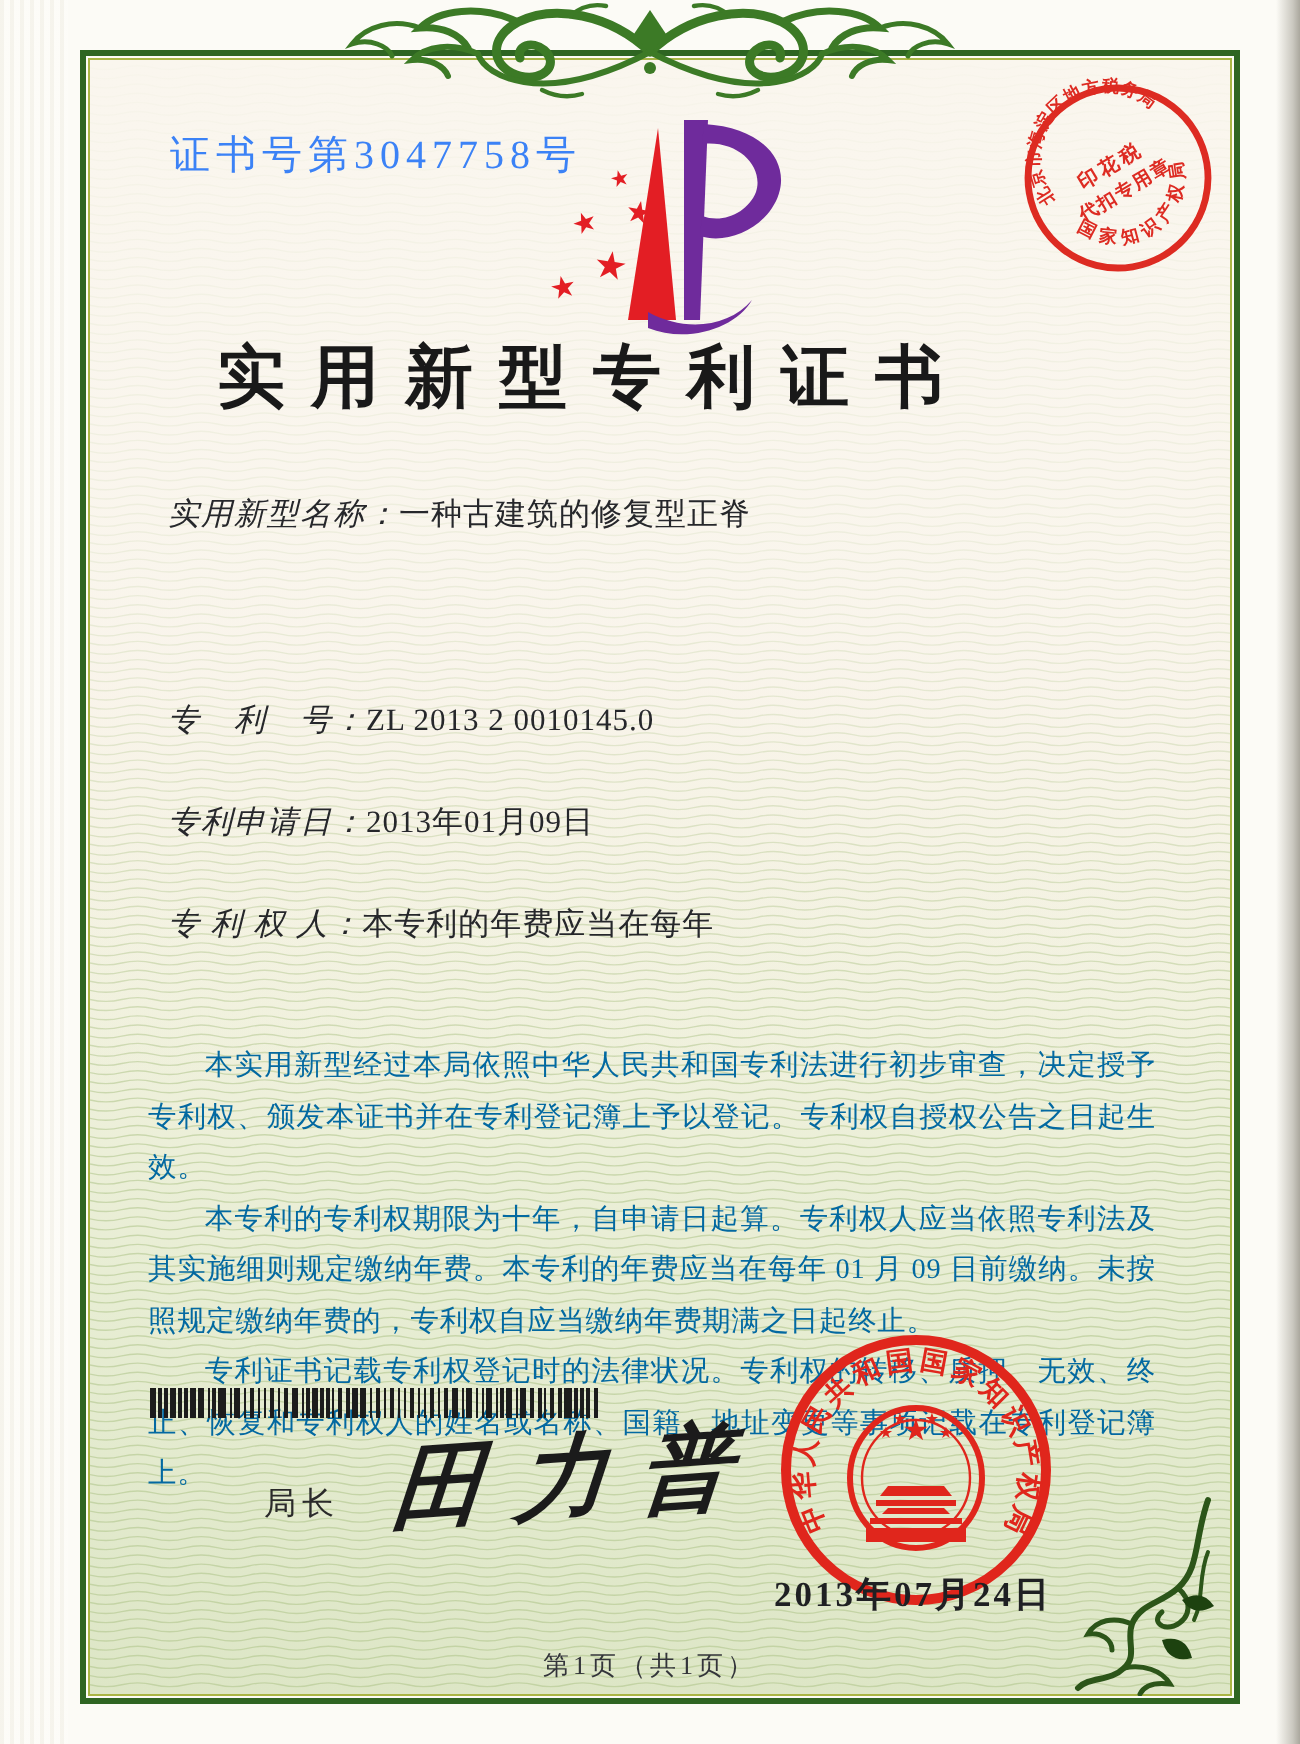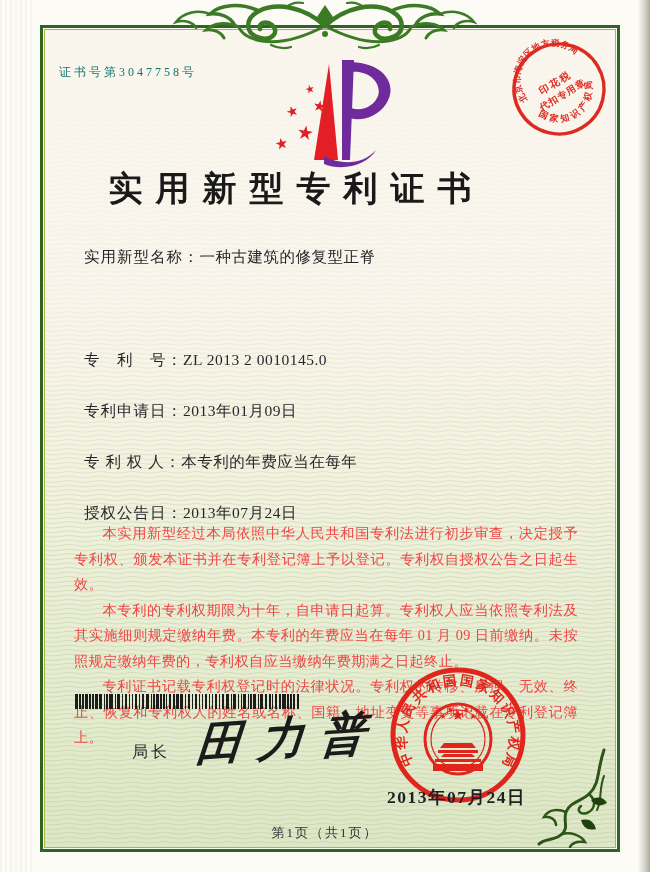--- a/index.html
+++ b/index.html
@@ -30,29 +30,29 @@
   }
   .waves{position:absolute;left:0;top:0;width:100%;height:100%;opacity:.55;}
   .wave-cover{
     position:absolute;left:0;top:0;width:100%;height:100%;
     background:linear-gradient(180deg,rgba(250,246,238,.95) 0%,rgba(250,246,238,.7) 30%,rgba(248,244,232,.3) 48%,rgba(248,244,226,0) 64%);
   }
   .flourish-top{position:absolute;left:50%;top:0;transform:translateX(-50%);z-index:3;}
   .corner-ornament{position:absolute;right:42px;bottom:24px;z-index:3;}
 
   .abs{position:absolute;z-index:4;}
-  .cert-number{left:59px;top:64px;font-size:12px;letter-spacing:3px;color:#0f766e;}
+  .cert-number{left:85px;top:64px;font-size:20px;letter-spacing:3px;color:#3b82f6;}
   .logo{left:258px;top:52px;}
   .tax-stamp{left:503px;top:33px;transform:rotate(-31deg);}
   .page-title{left:0;top:166px;width:580px;text-align:center;font-size:34px;
     letter-spacing:13px;text-indent:13px;color:#191919;font-weight:600;}
   .field-row{position:absolute;left:84px;font-size:15.5px;color:#26272b;letter-spacing:.5px;white-space:nowrap;z-index:4;}
-  .field-label{letter-spacing:1px;}
+  .field-label{letter-spacing:1px;font-style:italic;}
   .legal{left:74px;top:521px;width:504px;font-size:14.2px;line-height:25.5px;
-    color:#ef4444;text-align:justify;letter-spacing:.4px;}
+    color:#0369a1;text-align:justify;letter-spacing:.4px;}
   .legal p{margin:0;text-indent:2em;}
   .barcode{left:75px;top:694px;width:274px;height:15px;display:flex;align-items:stretch;}
   .barcode i{display:block;background:#1c1c1c;}
   .director{left:132px;top:742px;font-size:16px;color:#2a2a2a;letter-spacing:3px;text-align:right;}
   .signature{
     left:196px;top:708px;font-size:46px;color:#1b1b1b;font-weight:bold;
     letter-spacing:16px;transform:rotate(-4deg) skewX(-9deg);font-style:italic;
   }
   .official-seal{left:383px;top:663px;}
   .issue-date{left:387px;top:785px;font-size:17.5px;font-weight:bold;color:#1f2023;letter-spacing:1.5px;z-index:7;}
@@ -318,23 +318,20 @@
   </div>
   <div class="field-row" style="top:350px">
     <span class="field-label">专　利　号：</span><span class="field-value">ZL 2013 2 0010145.0</span>
   </div>
   <div class="field-row" style="top:401px">
     <span class="field-label">专利申请日：</span><span class="field-value">2013年01月09日</span>
   </div>
   <div class="field-row" style="top:452px">
     <span class="field-label">专 利 权 人：</span><span class="field-value">本专利的年费应当在每年</span>
   </div>
-  <div class="field-row" style="top:503px">
-    <span class="field-label">授权公告日：</span><span class="field-value">2013年07月24日</span>
-  </div>
 
   <div class="abs legal">
     <p>本实用新型经过本局依照中华人民共和国专利法进行初步审查，决定授予专利权、颁发本证书并在专利登记簿上予以登记。专利权自授权公告之日起生效。</p>
     <p>本专利的专利权期限为十年，自申请日起算。专利权人应当依照专利法及其实施细则规定缴纳年费。本专利的年费应当在每年 01 月 09 日前缴纳。未按照规定缴纳年费的，专利权自应当缴纳年费期满之日起终止。</p>
     <p>专利证书记载专利权登记时的法律状况。专利权的转移、质押、无效、终止、恢复和专利权人的姓名或名称、国籍、地址变更等事项记载在专利登记簿上。</p>
   </div>
 
   <div class="abs barcode" id="barcode">
       <i style="width:2.6px;margin-right:1.8px"></i>
       <i style="width:1.4px;margin-right:1.4px"></i>

